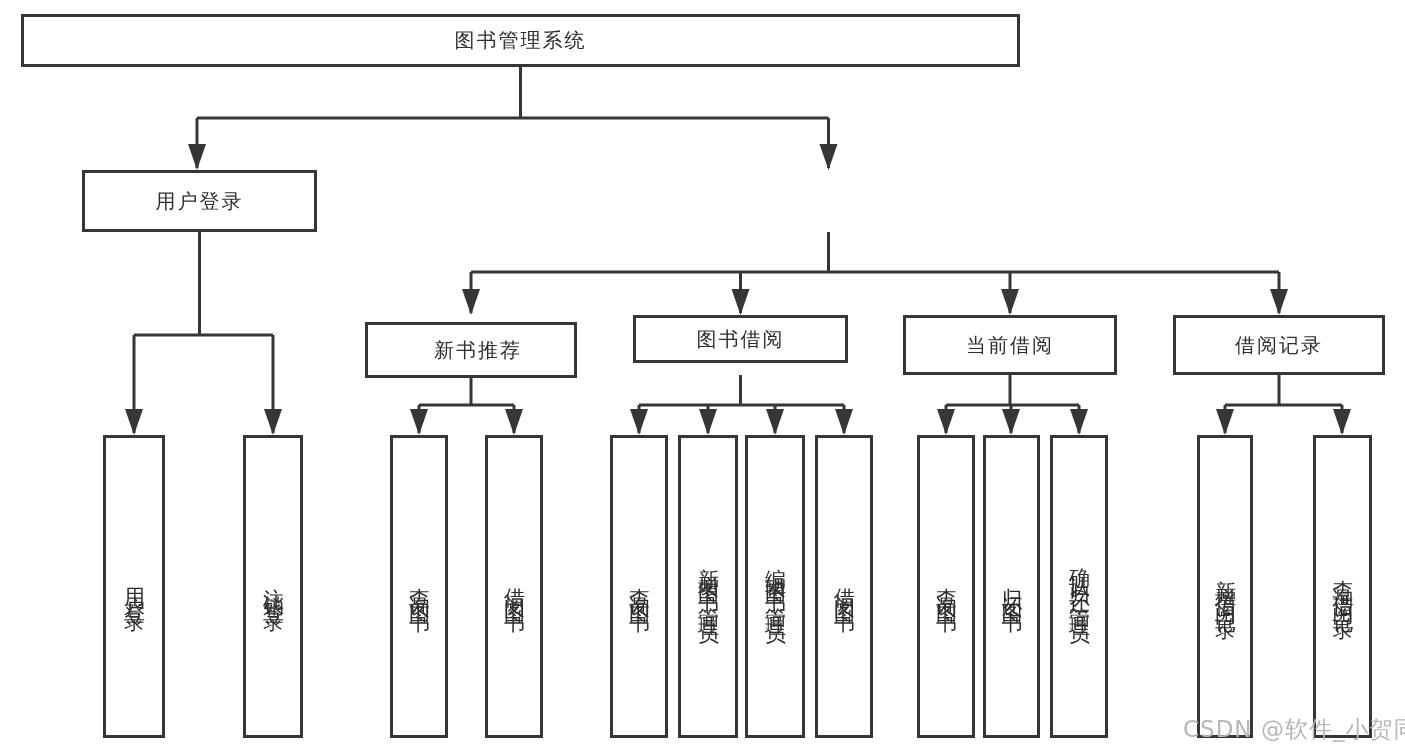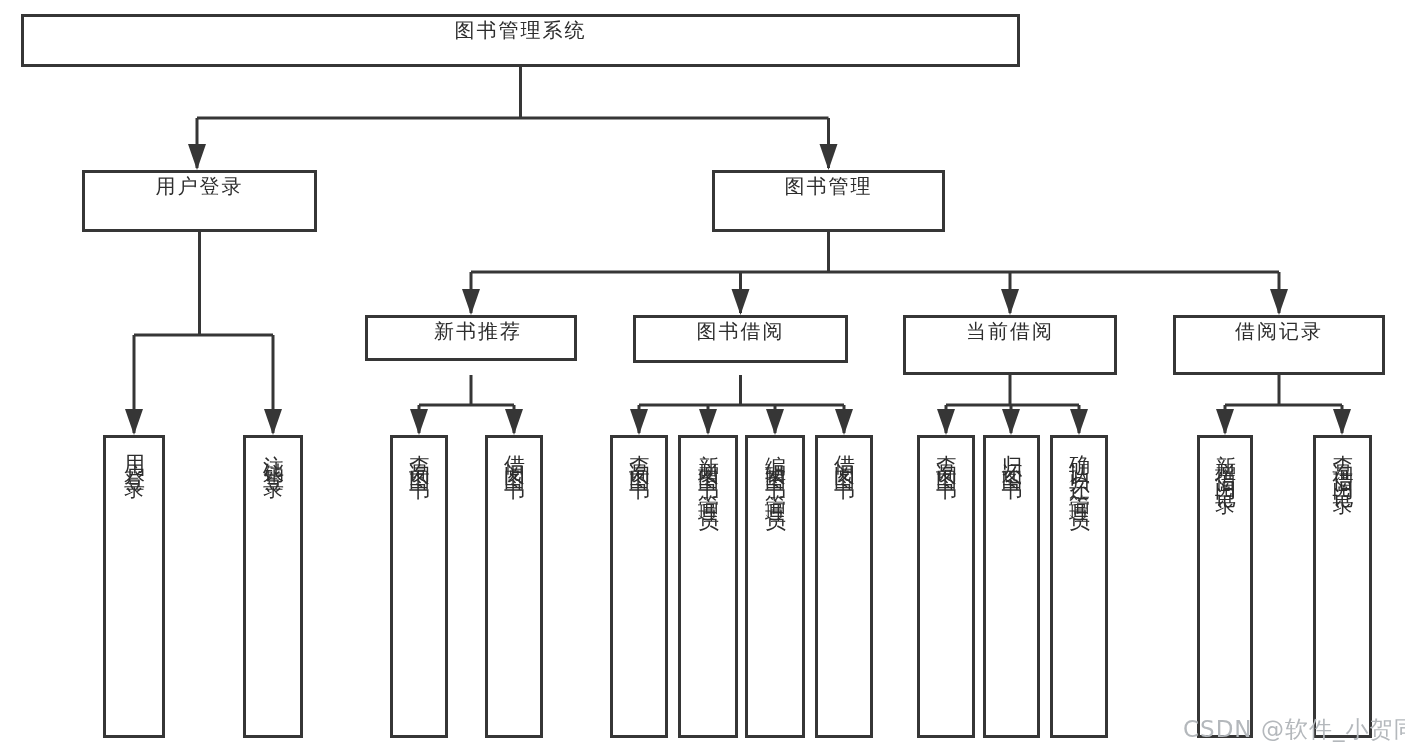--- a/index.html
+++ b/index.html
@@ -15,36 +15,37 @@
     position: absolute;
     left: 0; top: 0;
     width: 1405px; height: 747px;
   }
   .node {
     position: absolute;
     box-sizing: border-box;
     border: 3px solid #363636;
     background: #ffffff;
     display: flex;
+    align-items: center;
     justify-content: center;
     color: #2d2d2d;
   }
   .h-node { font-size: 20px; letter-spacing: 2px; white-space: nowrap; }
   .v-node .v-text {
     writing-mode: vertical-lr;
     text-orientation: mixed;
     letter-spacing: 8px;
     line-height: 1;
     font-size: 21px;
   }
   
   .n-root        { left: 21px;   top: 14px;  width: 999px; height: 53px; }
   .n-user-login  { left: 82px;   top: 170px; width: 235px; height: 62px; }
   .n-book-mgmt   { left: 712px;  top: 170px; width: 233px; height: 62px; }
-  .n-new-rec     { left: 365px;  top: 315px; width: 212px; height: 46px; padding-left: 14px; }
+  .n-new-rec     { left: 365px;  top: 322px; width: 212px; height: 56px; padding-left: 14px; }
   .n-borrow      { left: 633px;  top: 315px; width: 215px; height: 48px; }
   .n-current     { left: 903px;  top: 315px; width: 214px; height: 60px; }
   .n-record      { left: 1173px; top: 315px; width: 212px; height: 60px; }
   .leaf          { top: 435px; height: 303px; }
   .l-user-login  { left: 103px;  width: 62px; }
   .l-logout      { left: 243px;  width: 60px; }
   .l-rec-query   { left: 390px;  width: 58px; }
   .l-rec-borrow  { left: 485px;  width: 58px; }
   .l-bb-query    { left: 610px;  width: 58px; }
   .l-bb-add      { left: 678px;  width: 60px; }
@@ -136,23 +137,20 @@
     </g>
   </svg>
 
   <div class="node h-node n-root">
     <span>图书管理系统</span>
   </div>
 
   <div class="node h-node n-user-login">
     <span>用户登录</span>
   </div>
-  <div class="node h-node n-book-mgmt">
-    <span>图书管理</span>
-  </div>
 
   <div class="node h-node n-new-rec">
     <span>新书推荐</span>
   </div>
   <div class="node h-node n-borrow">
     <span>图书借阅</span>
   </div>
   <div class="node h-node n-current">
     <span>当前借阅</span>
   </div>

